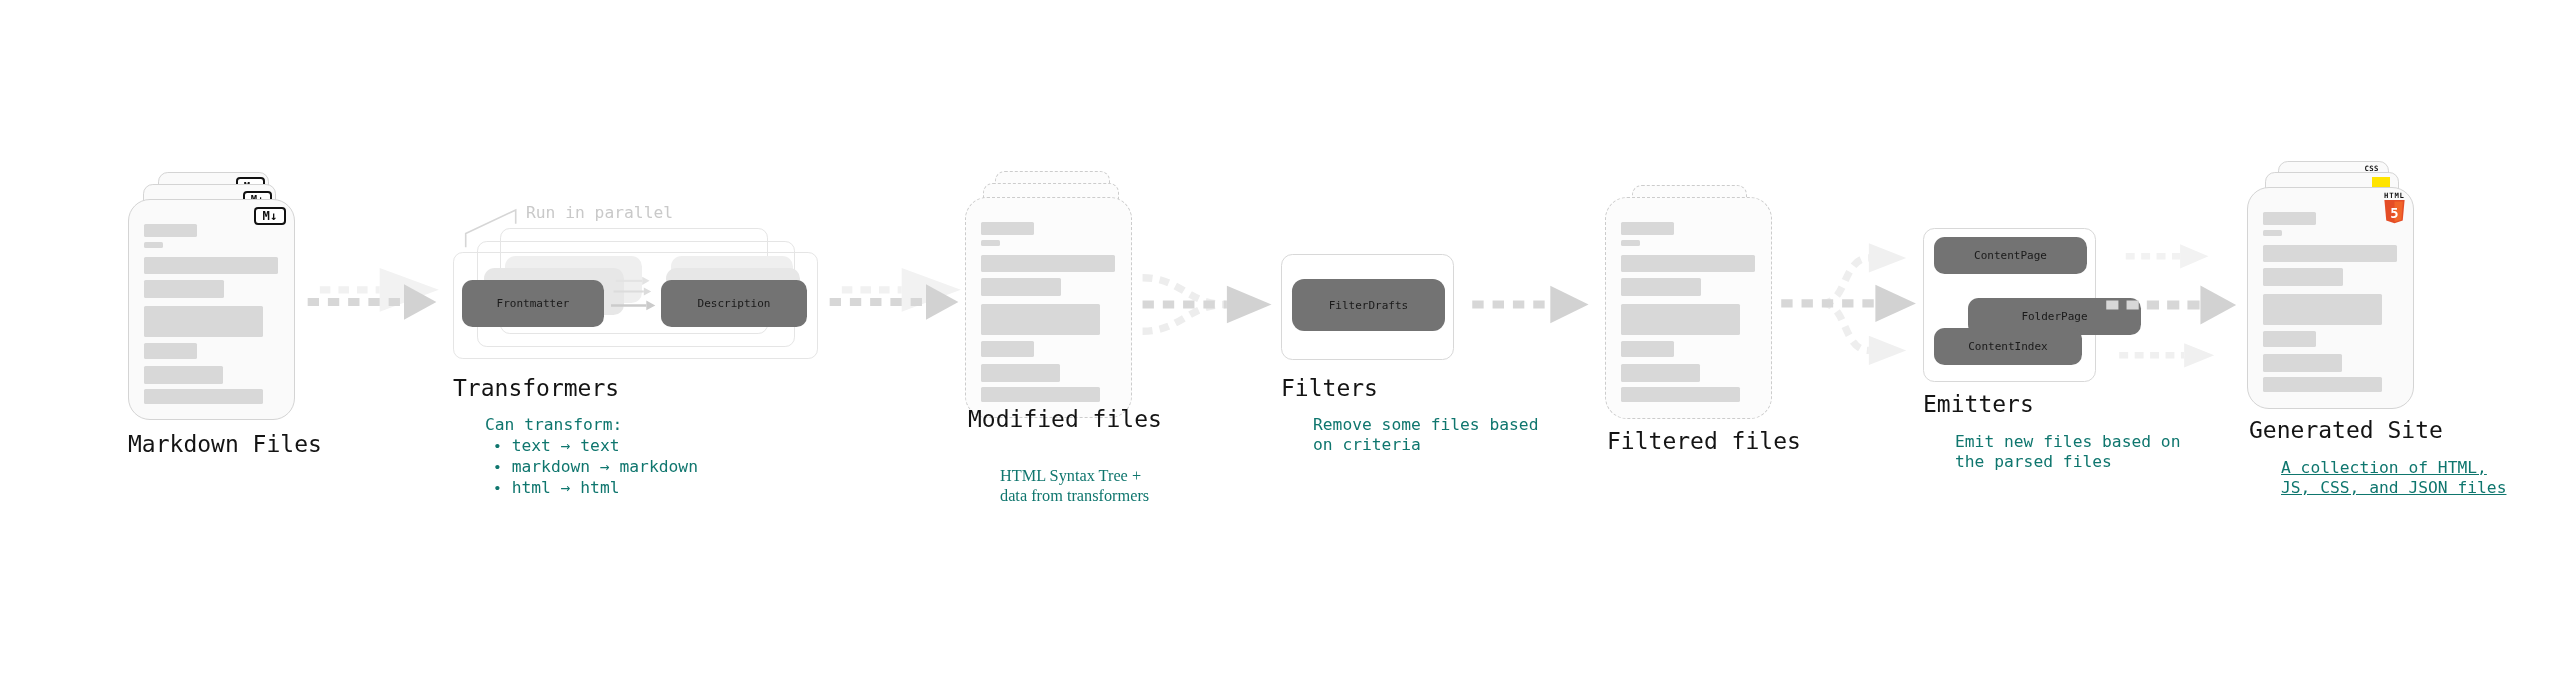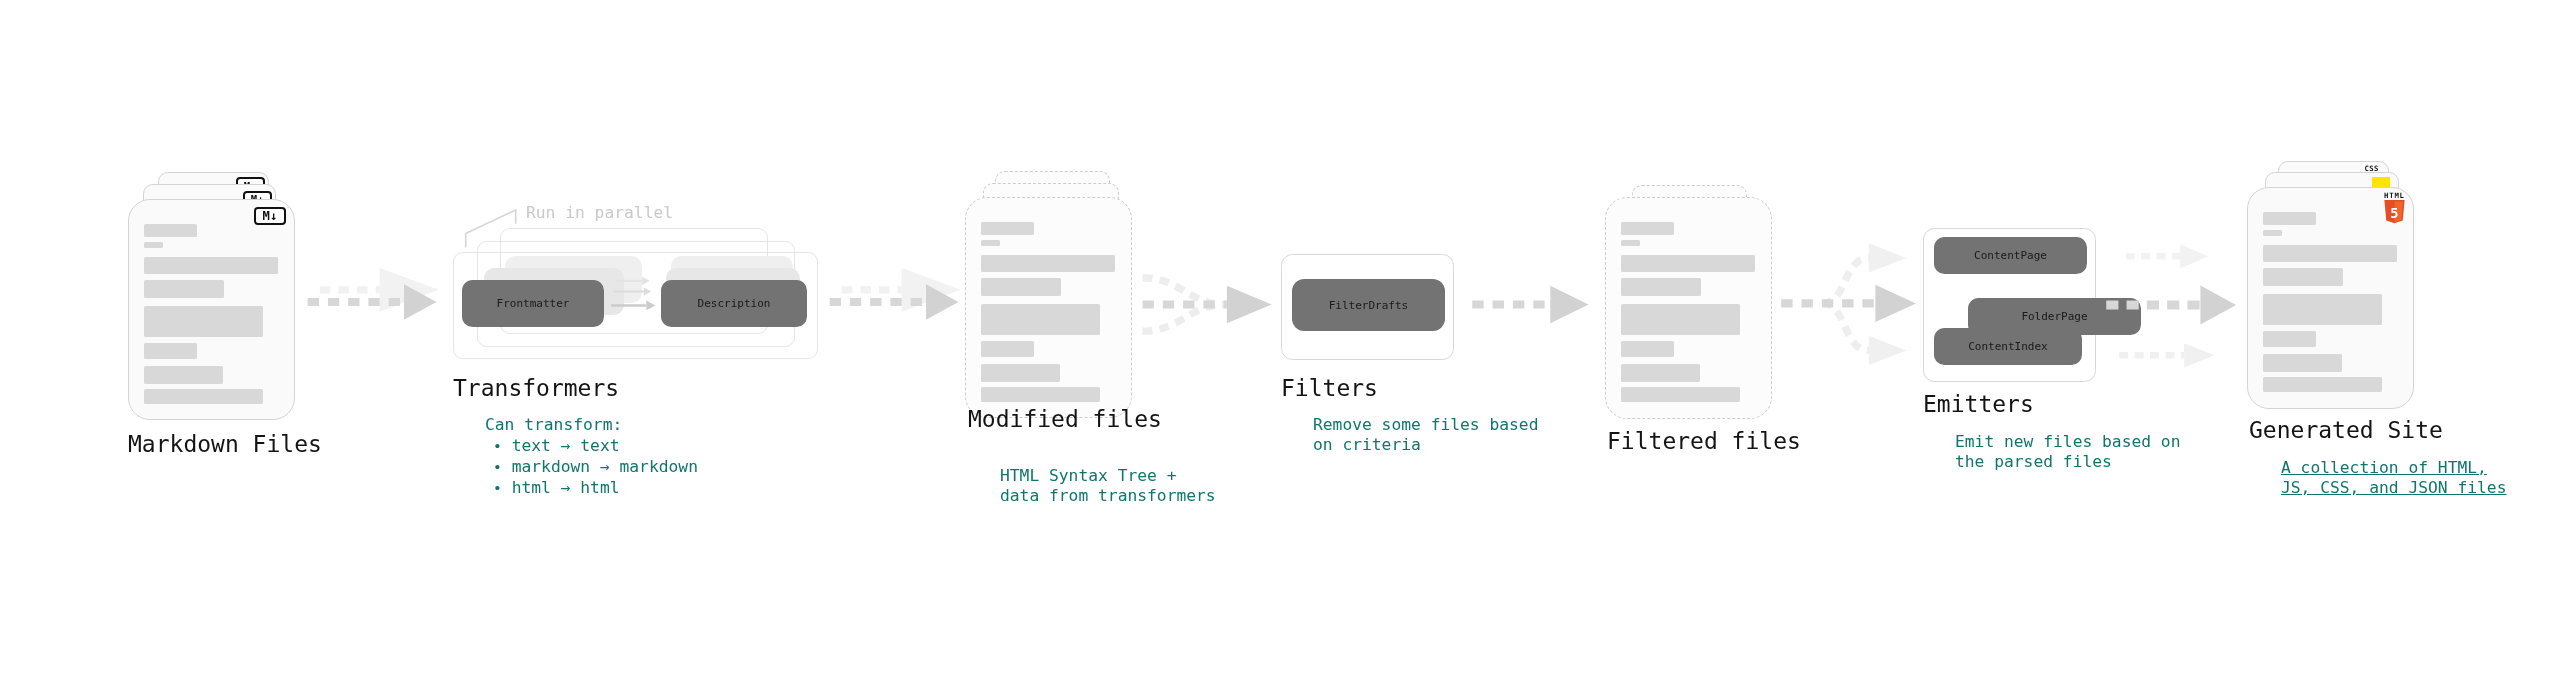--- a/index.html
+++ b/index.html
@@ -136,21 +136,21 @@
         <div class="bar" style="left: 15.4px; top: 24.4px; width: 53px; height: 12.2px;"></div>
         <div class="bar" style="left: 15.4px; top: 42px; width: 18.7px; height: 5.7px;"></div>
         <div class="bar" style="left: 15.4px; top: 57px; width: 134px; height: 17px;"></div>
         <div class="bar" style="left: 15.4px; top: 80px; width: 80px; height: 18px;"></div>
         <div class="bar" style="left: 15.4px; top: 106px; width: 119px; height: 31px;"></div>
         <div class="bar" style="left: 15.4px; top: 143px; width: 53px; height: 16.3px;"></div>
         <div class="bar" style="left: 15.4px; top: 166px; width: 79px; height: 18px;"></div>
         <div class="bar" style="left: 15.4px; top: 189px; width: 119px; height: 14.6px;"></div>
       </div>
     <div class="h" style="left:968px;top:407px;">Modified files</div>
-    <div class="t" style="left:968px;top:466px;">
+    <div class="t" style="left:968px;top:466px;font-family:Liberation Serif, serif;">
       <div>HTML Syntax Tree +</div>
       <div>data from transformers</div>
     </div>
   </div>
 
   <svg class="abs" style="left:1136px;top:268px;" width="138" height="73" viewBox="0 0 170 90">
     <path d="M8,12 C55,12 65,45 110,45" fill="none" stroke="#ededed" stroke-width="9" stroke-dasharray="12 9"></path>
     <path d="M8,78 C55,78 65,45 110,45" fill="none" stroke="#ededed" stroke-width="9" stroke-dasharray="12 9"></path>
     <line x1="8" y1="45" x2="112" y2="45" stroke="#d7d7d7" stroke-width="10" stroke-dasharray="14 11"></line>
     <polygon points="112,22 167,45 112,68" fill="#d2d2d2"></polygon>

